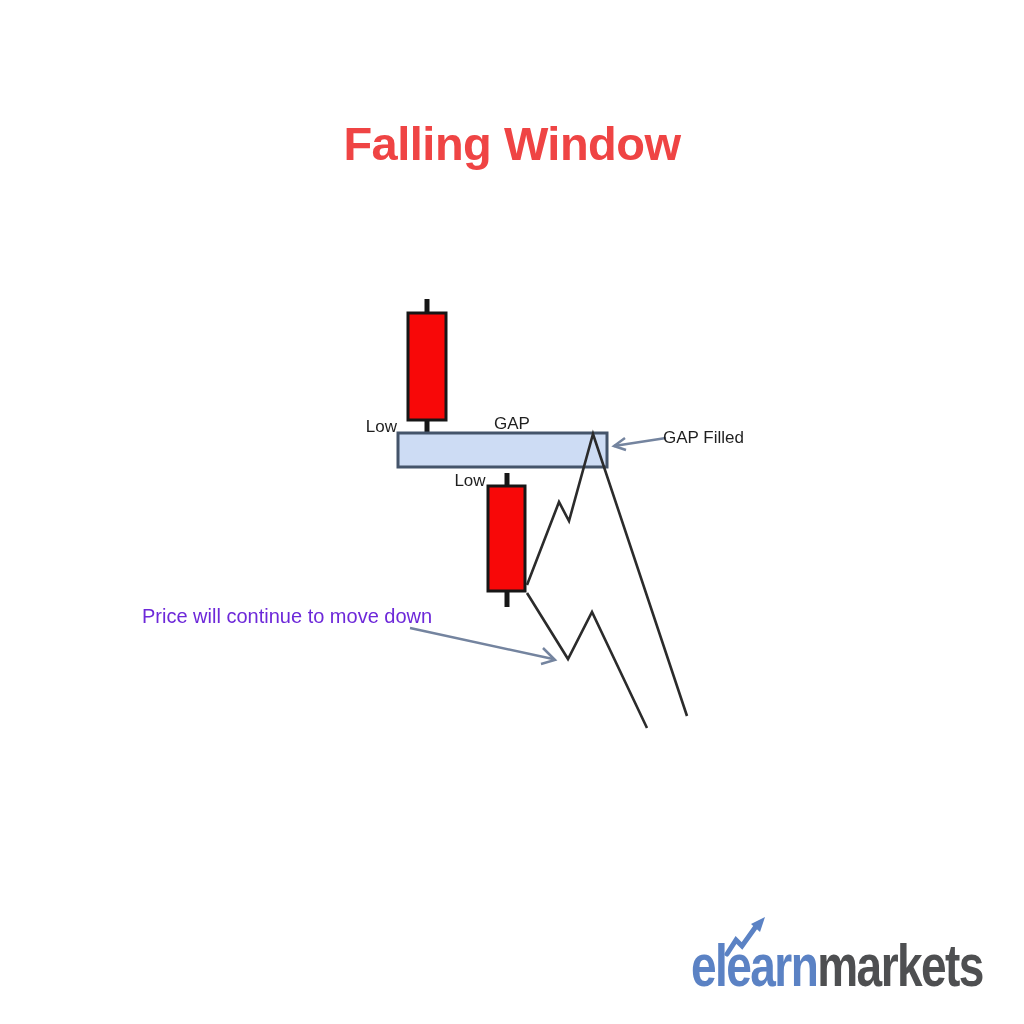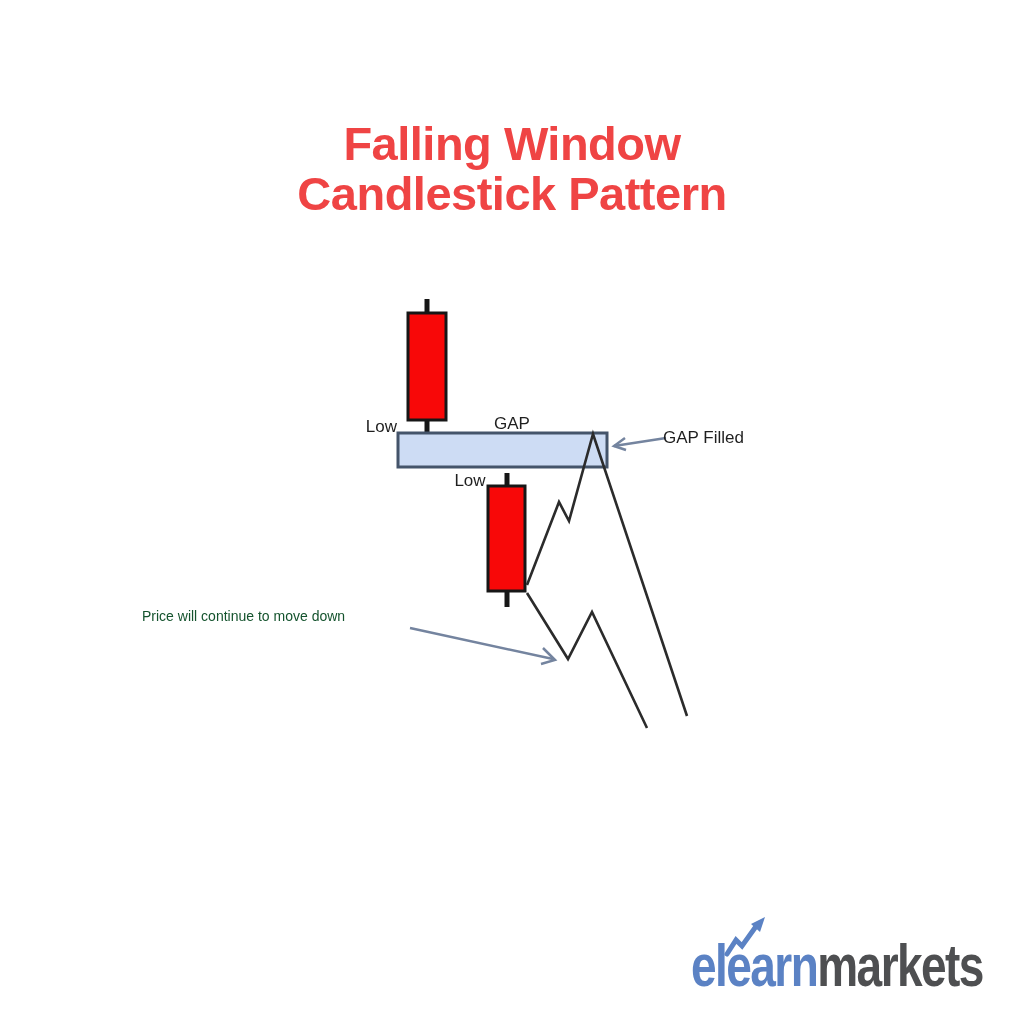--- a/index.html
+++ b/index.html
@@ -38,24 +38,24 @@
   .svg-label {
     font-family: "Liberation Sans", "DejaVu Sans", sans-serif;
     font-size: 17px;
     font-weight: 500;
   }
 
   .annotation {
     position: absolute;
     left: 142px;
     top: 606px;
-    font-size: 14px;
+    font-size: 20px;
     line-height: 21px;
     font-weight: 500;
-    color: #14532d;
+    color: #6d28d9;
   }
 
   .logo {
     position: absolute;
     left: 691px;
     top: 937px;
     font-size: 59px;
     line-height: 59px;
     font-weight: 700;
     letter-spacing: -2px;
@@ -66,21 +66,20 @@
   .logo .part1 { color: #5b82c4; }
   .logo .part2 { color: #4e4f51; }
 </style>
 </head>
 <body>
 
 <div class="canvas">
 
   <div class="title">
     <div>Falling Window</div>
-    <div>Candlestick Pattern</div>
   </div>
 
   <div class="annotation">
     <div>Price will continue to move down</div>
   </div>
 
   <div class="logo">
     <span class="part1">elearn</span><span class="part2">markets</span>
   </div>
 

